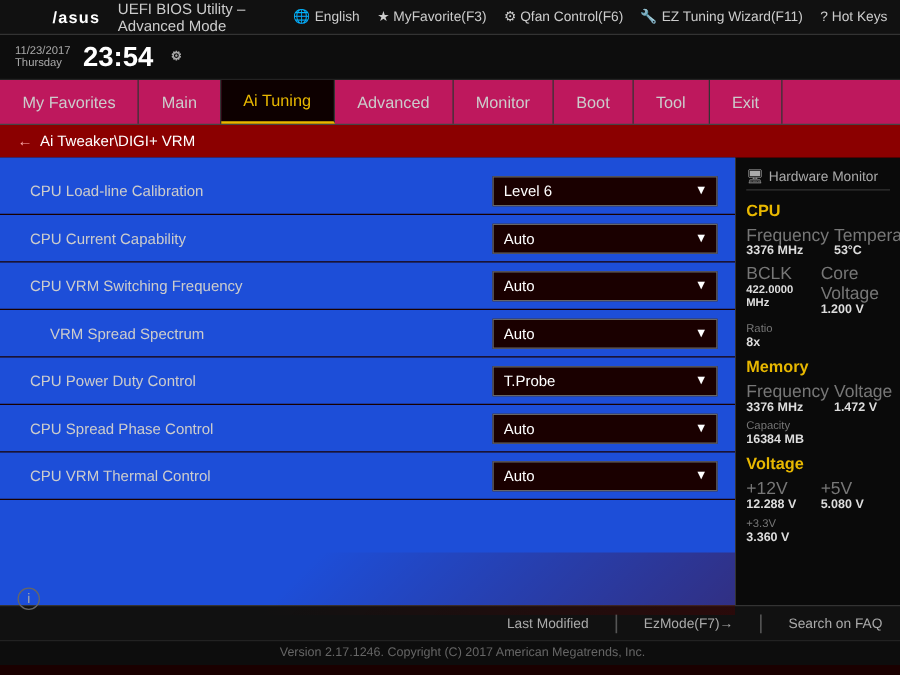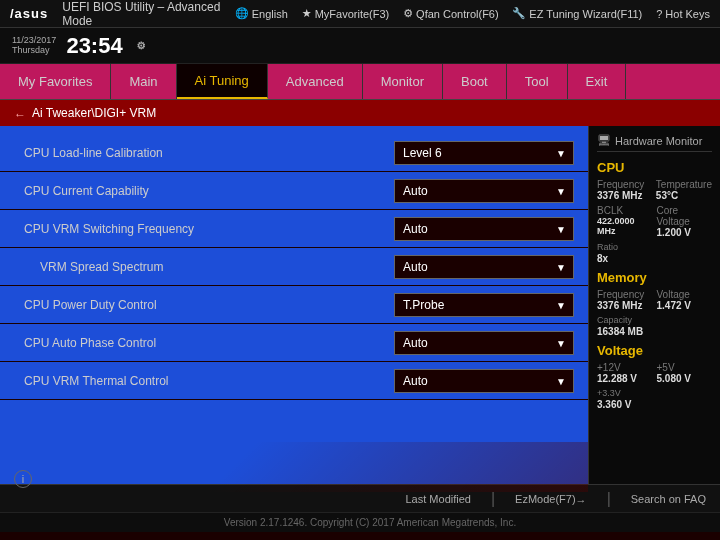--- a/index.html
+++ b/index.html
@@ -21,20 +21,21 @@
       padding: 0 10px;
       gap: 8px;
       border-bottom: 1px solid #333;
     }
     .asus-logo {
       color: #fff;
       font-weight: bold;
       font-size: 13px;
       letter-spacing: 1px;
       margin-right: 6px;
+      margin-left: 32px;
     }
     .header-title {
       color: #ccc;
       font-size: 12px;
       flex: 1;
     }
     .header-icons {
       display: flex;
       align-items: center;
       gap: 14px;
@@ -280,21 +281,21 @@
 
     .monitor-grid {
       display: grid;
       grid-template-columns: 1fr 1fr;
       gap: 2px 4px;
       margin-bottom: 4px;
     }
     .monitor-cell {}
     .monitor-cell .lbl {
       color: #777;
-      font-size: 10px;
+      font-size: 14px;
       display: block;
     }
     .monitor-cell .val {
       color: #ddd;
       font-size: 10px;
       font-weight: bold;
       display: block;
     }
   </style>
 </head>
@@ -415,21 +416,21 @@
       <div class="dropdown-wrapper">
         <select>
           <option>T.Probe</option>
           <option>Extreme</option>
         </select>
         <span class="dropdown-arrow">▼</span>
       </div>
     </div>
 
     <div class="setting-row">
-      <span class="setting-label">CPU Auto Phase Control</span>
+      <span class="setting-label">CPU Spread Phase Control</span>
       <div class="dropdown-wrapper">
         <select>
           <option>Auto</option>
           <option>Standard</option>
           <option>Optimized</option>
           <option>Extreme</option>
         </select>
         <span class="dropdown-arrow">▼</span>
       </div>
     </div>

